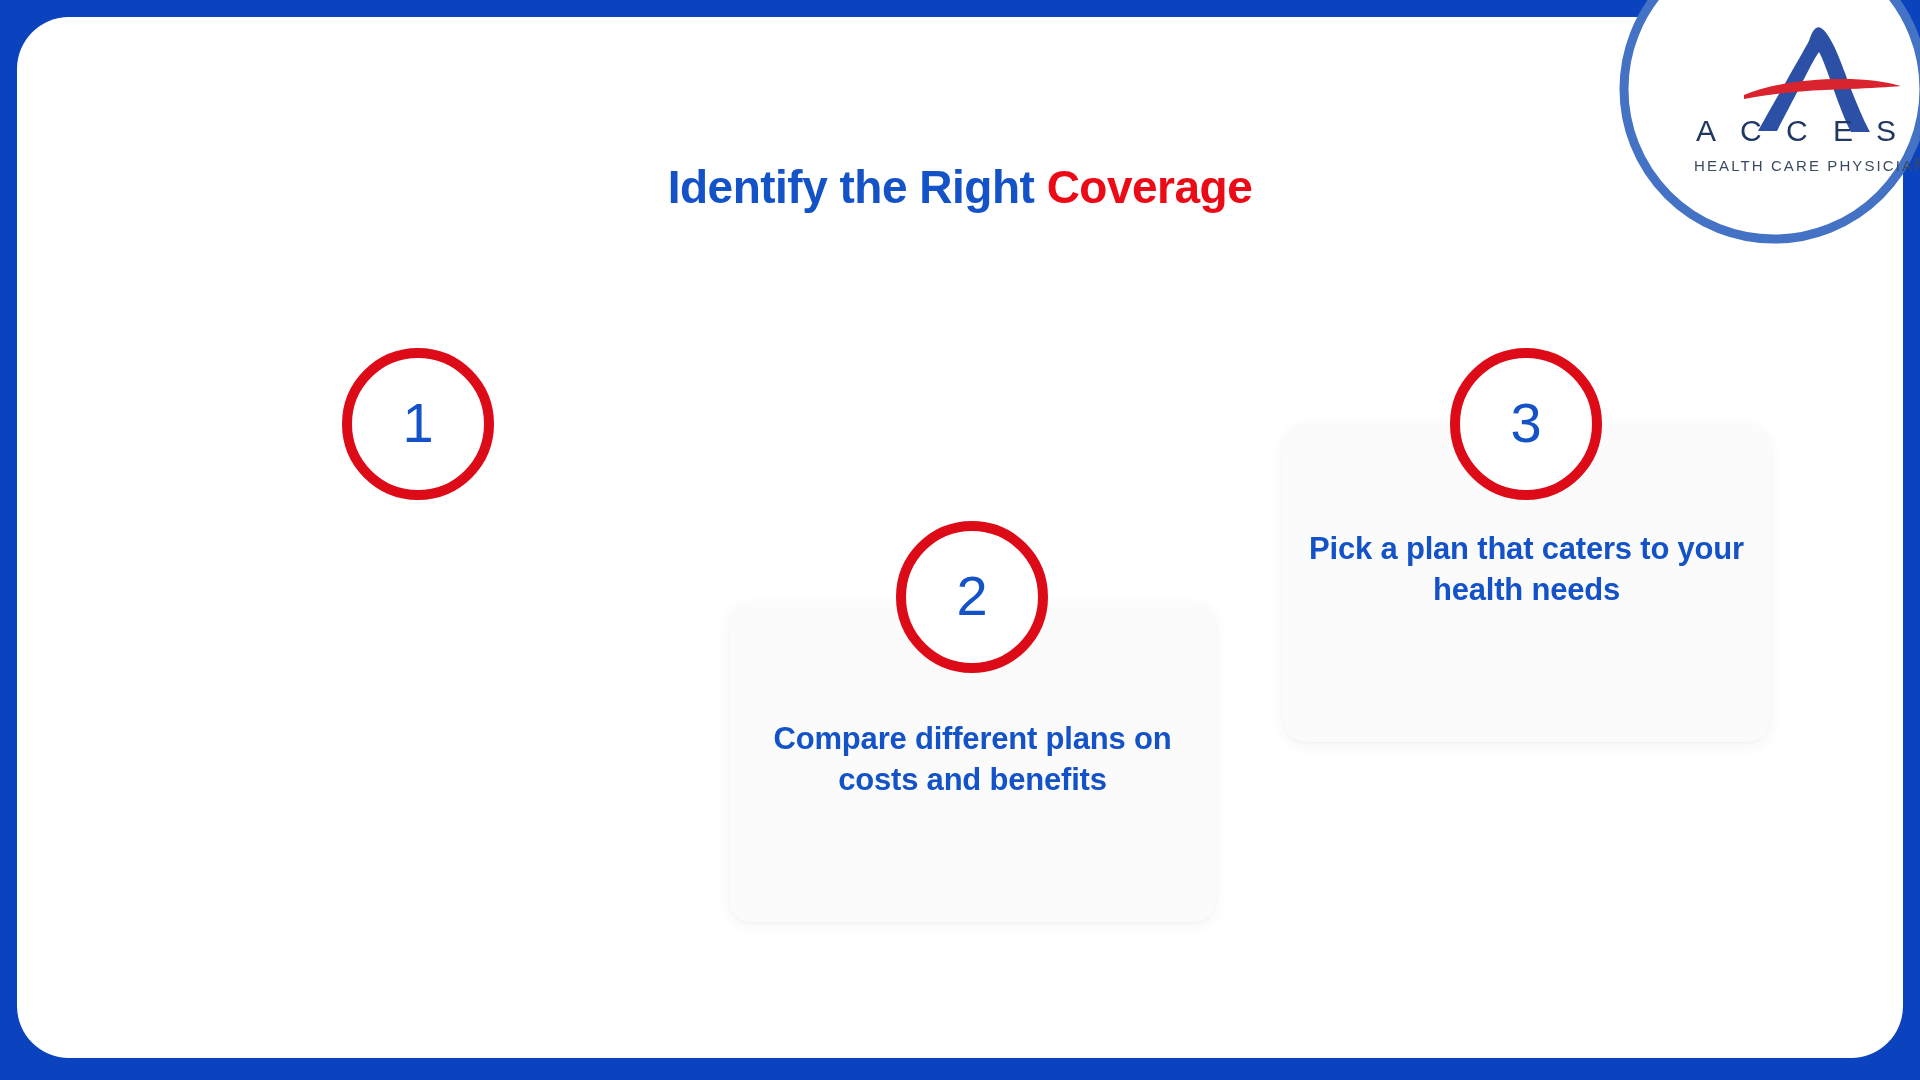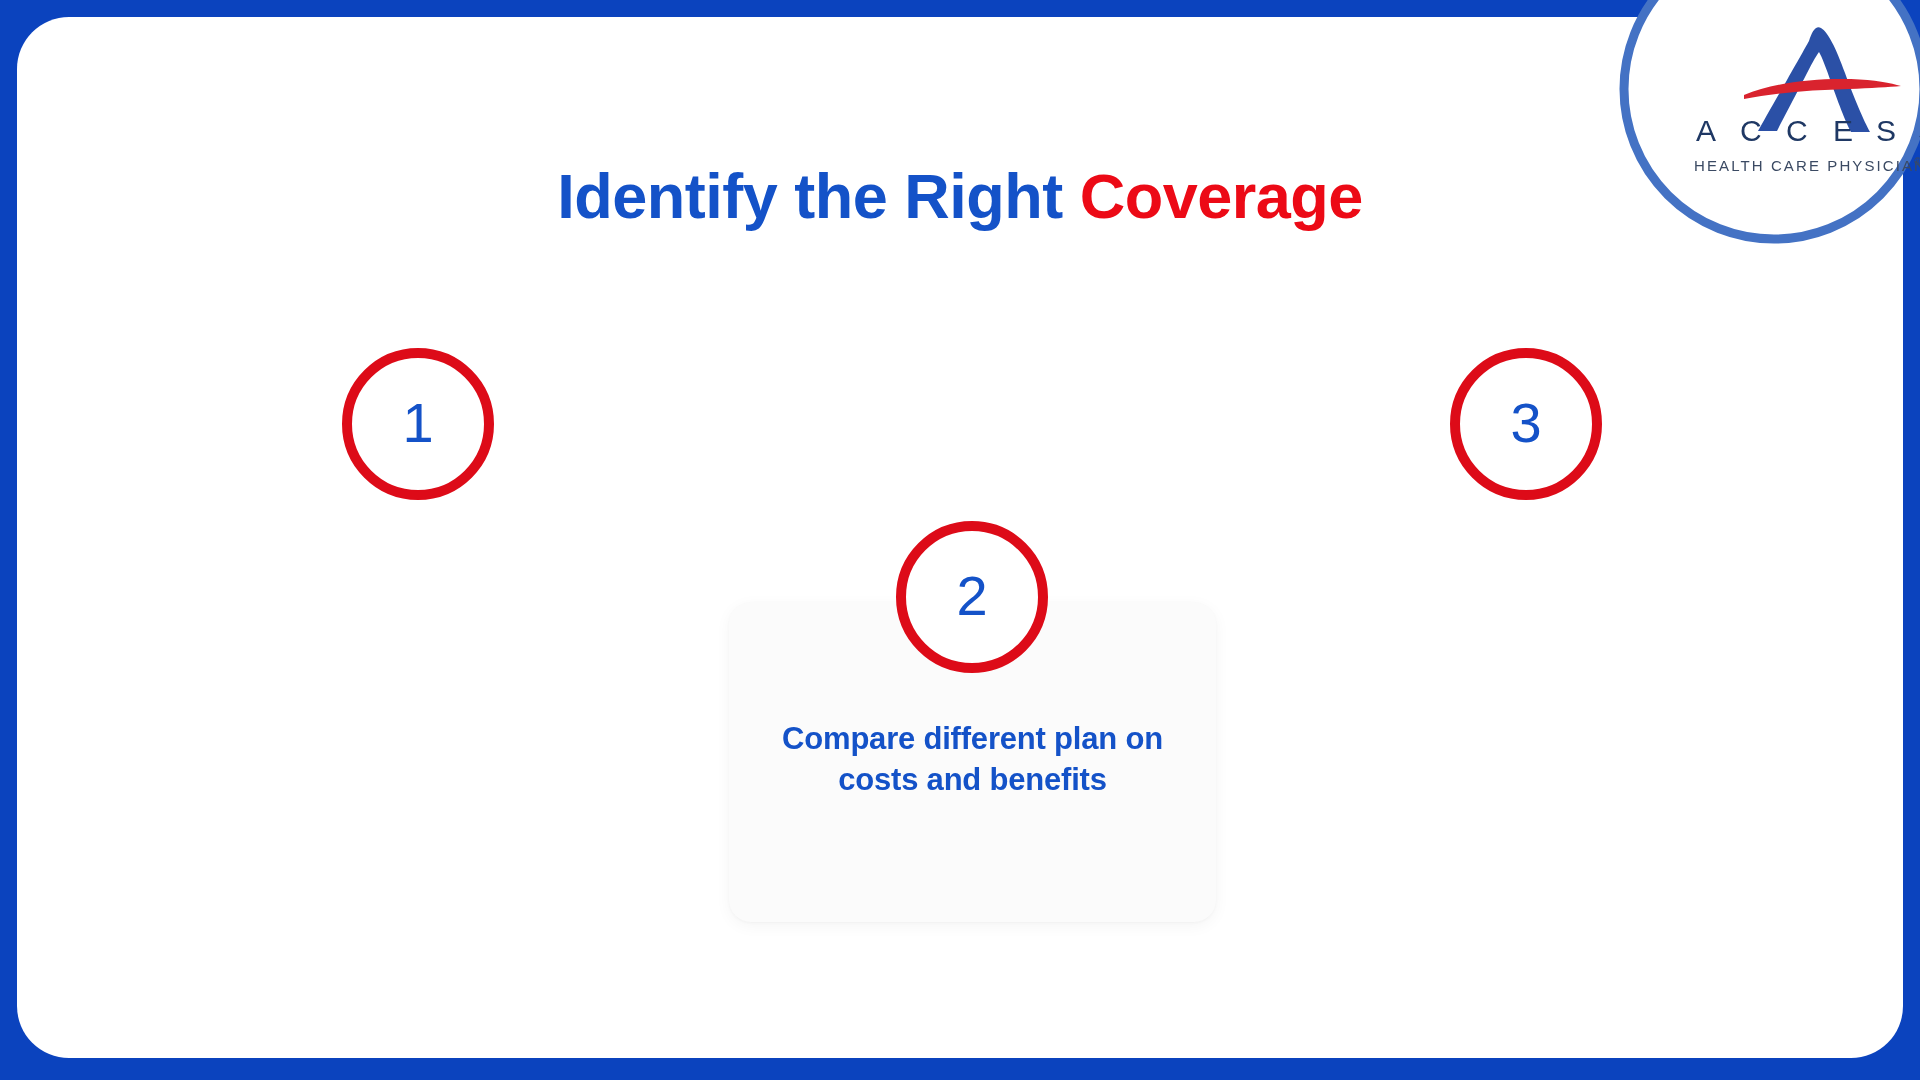--- a/index.html
+++ b/index.html
@@ -34,21 +34,21 @@
     overflow: hidden;
   }
 
   
   .title {
     position: absolute;
     left: 0;
     top: 146px;
     width: 100%;
     text-align: center;
-    font-size: 63px;
+    font-size: 46px;
     font-weight: 700;
     letter-spacing: -0.5px;
     line-height: 1.05;
     white-space: nowrap;
   }
   .title .t-blue { color: #1452C8; }
   .title .t-red  { color: #EC0A16; }
 
   
   .logo {
@@ -118,23 +118,26 @@
 
 <div class="slide">
   <div class="panel">
 
     <div class="title">
       <span class="t-blue">Identify the Right </span><span class="t-red">Coverage</span>
     </div>
 
 
     <div class="card card-2">
-      <div class="card-text">Compare different plan on costs and benefits</div>
+      <div class="card-text">Compare different plans on costs and benefits</div>
     </div>
 
+    <div class="card card-3">
+      <div class="card-text">Pick a plan that caters to your health needs</div>
+    </div>
 
     <div class="step-badge badge-1">
       <span class="step-num">1</span>
     </div>
     <div class="step-badge badge-2">
       <span class="step-num">2</span>
     </div>
     <div class="step-badge badge-3">
       <span class="step-num">3</span>
     </div>

